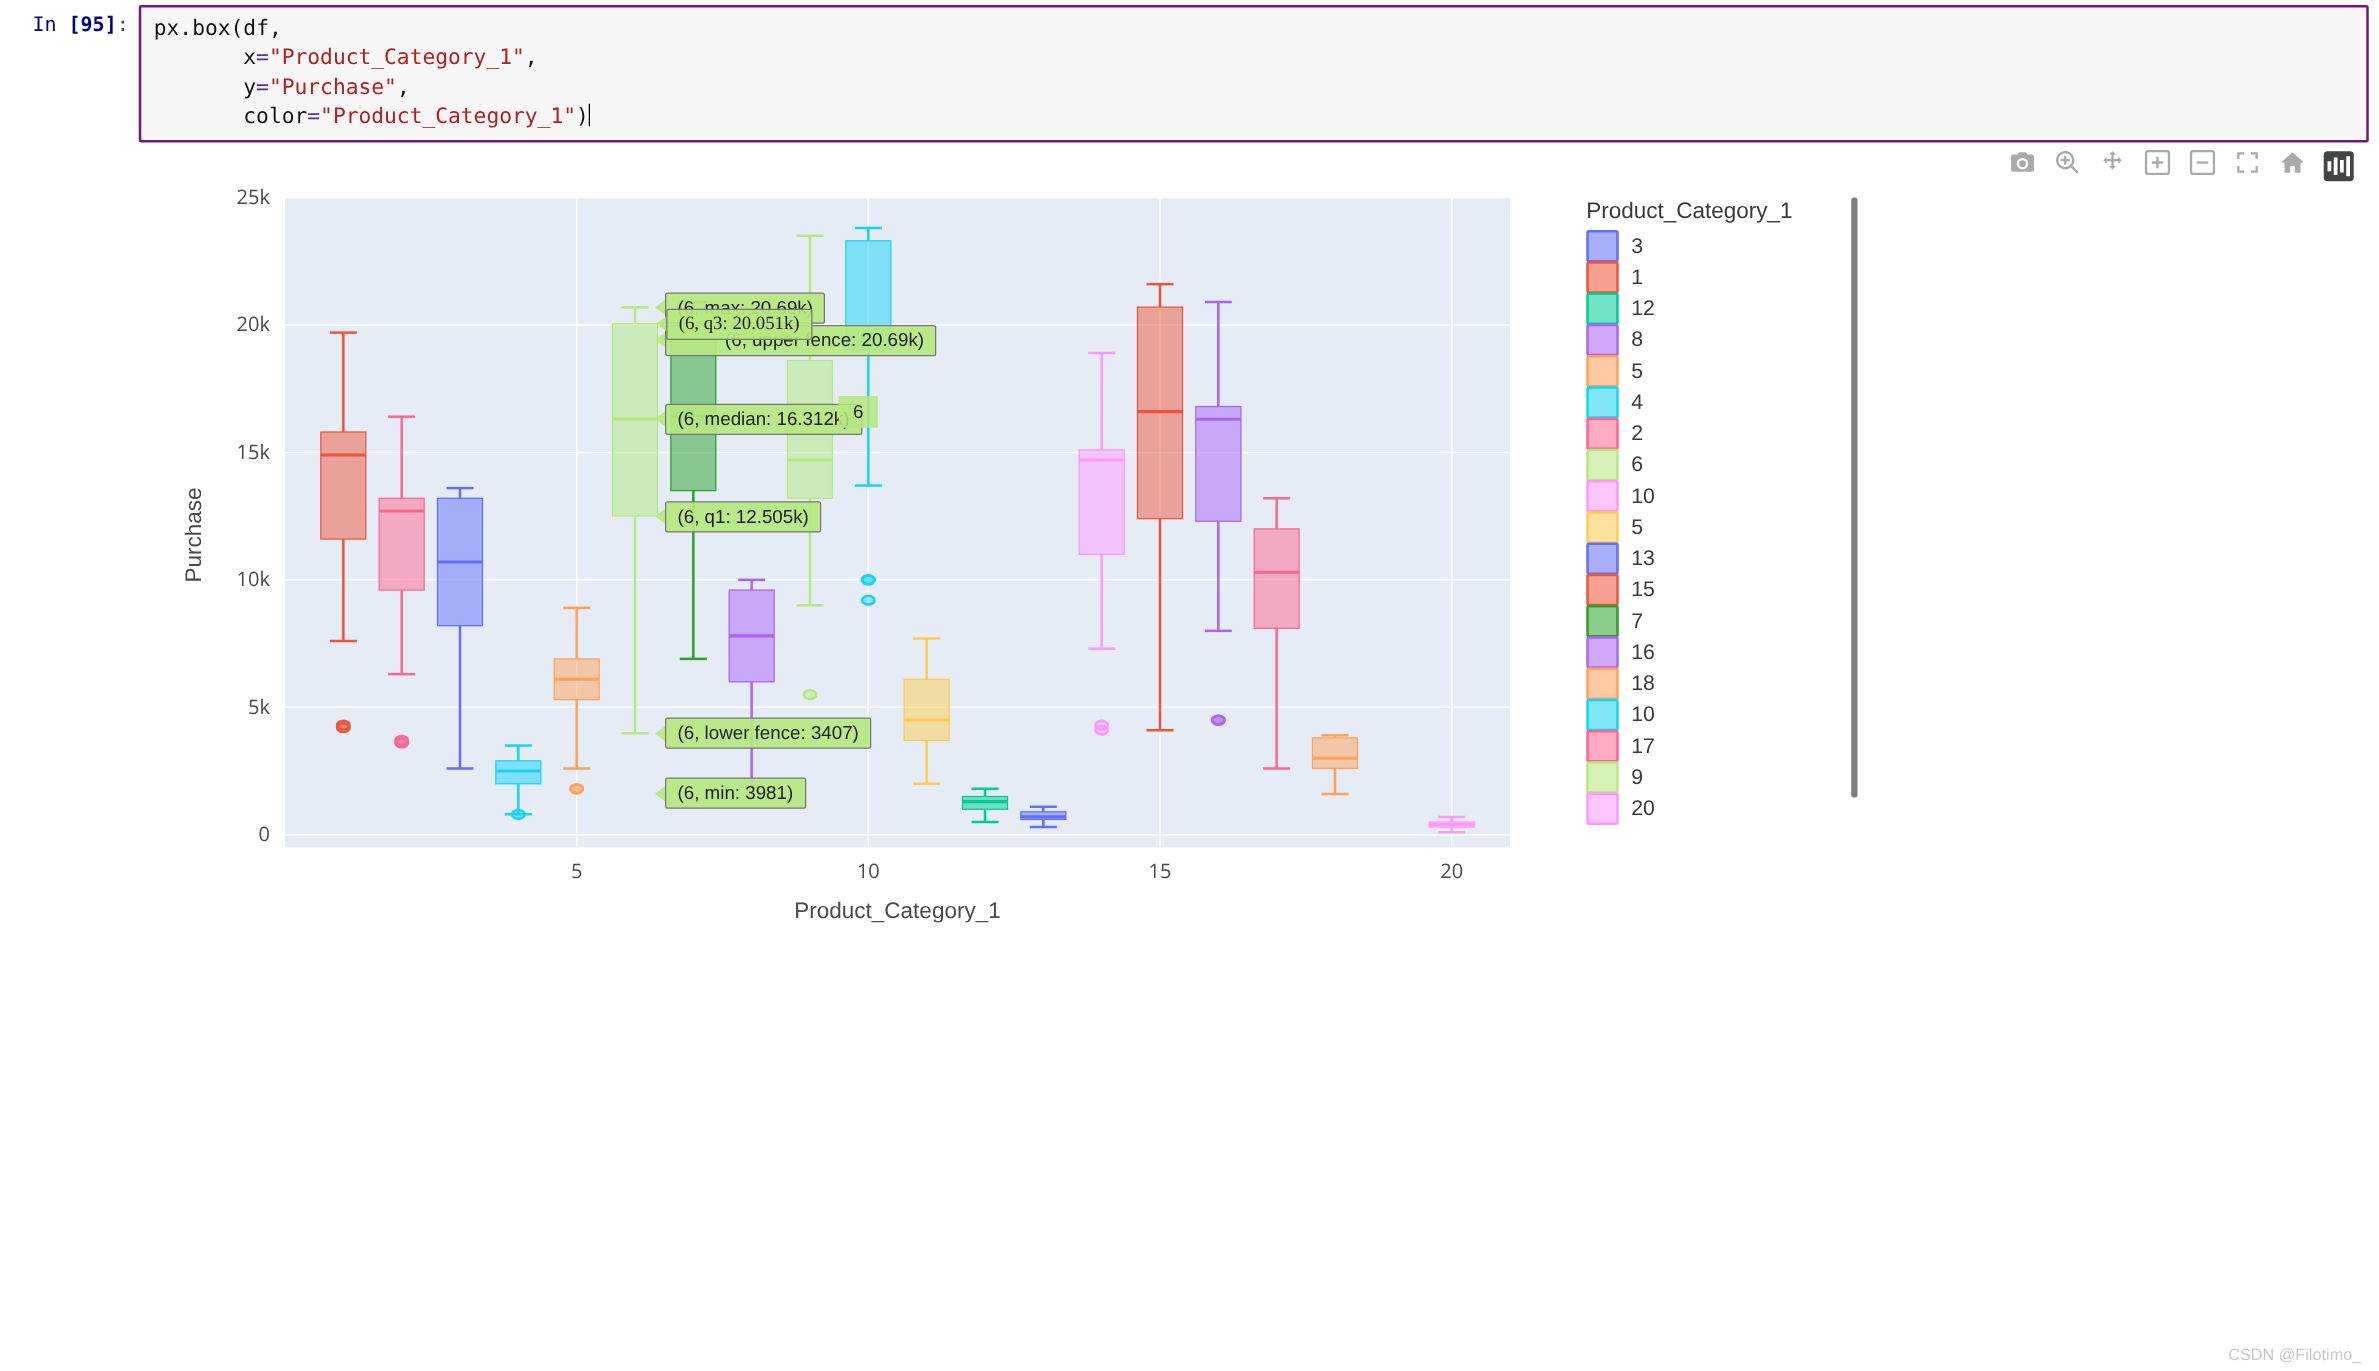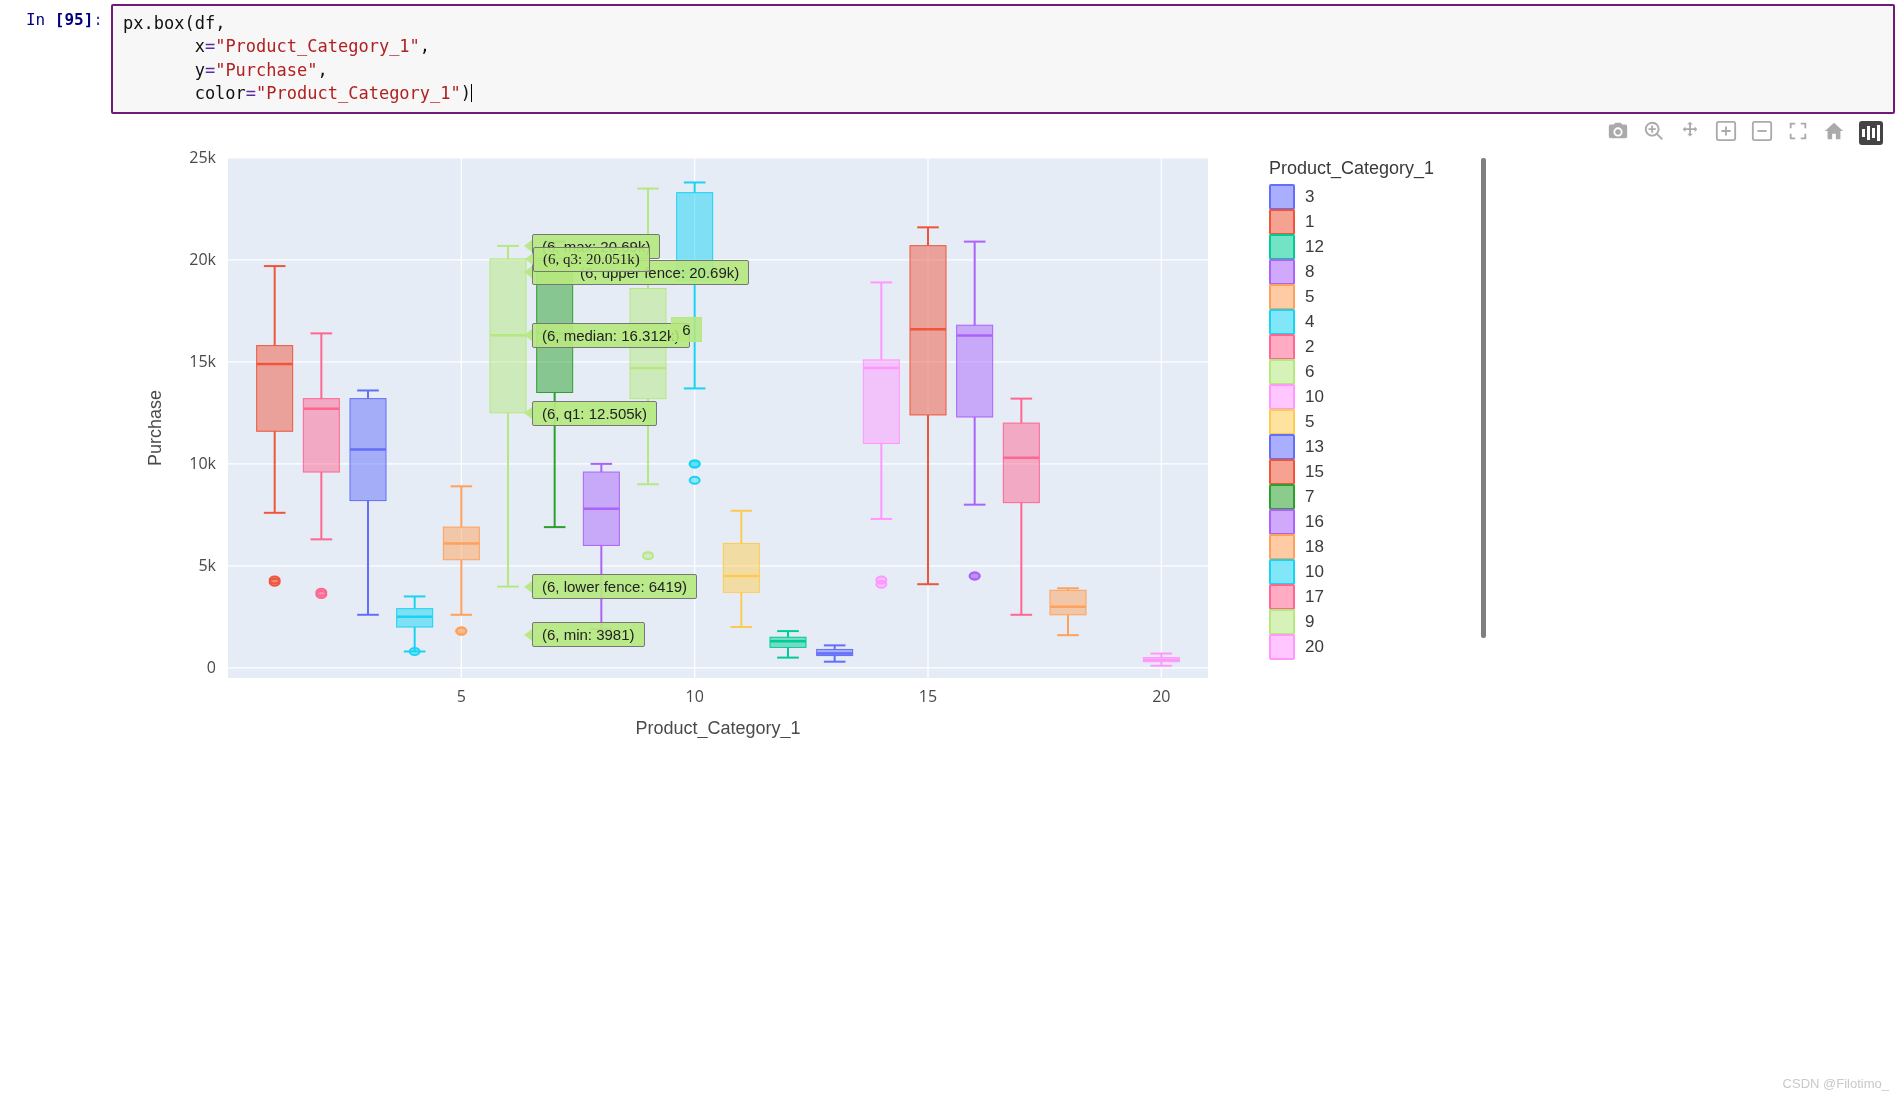--- a/index.html
+++ b/index.html
@@ -303,21 +303,21 @@
             <div class="arrow" style="border-right-color: rgba(182, 232, 128, 0.92);"></div>
             <div class="bubble" style="background: rgba(182, 232, 128, 0.92);">(6, q3: 20.051k)</div>
           </div><div class="hovertag" style="left: 389px; top: 175.167px;">
             <div class="arrow" style="border-right-color: rgba(182, 232, 128, 0.92);"></div>
             <div class="bubble" style="background: rgba(182, 232, 128, 0.92);">(6, median: 16.312k)</div>
           </div><div class="hovertag" style="left: 389px; top: 252.8px;">
             <div class="arrow" style="border-right-color: rgba(182, 232, 128, 0.92);"></div>
             <div class="bubble" style="background: rgba(182, 232, 128, 0.92);">(6, q1: 12.505k)</div>
           </div><div class="hovertag" style="left: 389px; top: 426.623px;">
             <div class="arrow" style="border-right-color: rgba(182, 232, 128, 0.92);"></div>
-            <div class="bubble" style="background: rgba(182, 232, 128, 0.92);">(6, lower fence: 6419)</div>
+            <div class="bubble" style="background: rgba(182, 232, 128, 0.92);">(6, lower fence: 3407)</div>
           </div><div class="hovertag" style="left: 389px; top: 452.623px; margin-top: 22px;">
             <div class="arrow" style="border-right-color: rgba(182, 232, 128, 0.92);"></div>
             <div class="bubble" style="background: rgba(182, 232, 128, 0.92);">(6, min: 3981)</div>
           </div><div class="hover-x" style="left: 528.333px; top: 169.333px; background: rgba(182, 232, 128, 0.85); border: 1px solid rgb(182, 232, 128);">6</div></div>
       <div class="legend" id="legend-box" style="width:215px;">
         <div class="legend-title">Product_Category_1</div>
 
         <div class="legend-scroll" style="right:-2px; top:0; height:480px;"></div>
       <div class="legend-item">
             <span class="legend-swatch" style="background: rgba(99, 110, 250, 0.55); border: 2px solid rgb(99, 110, 250);"></span>

